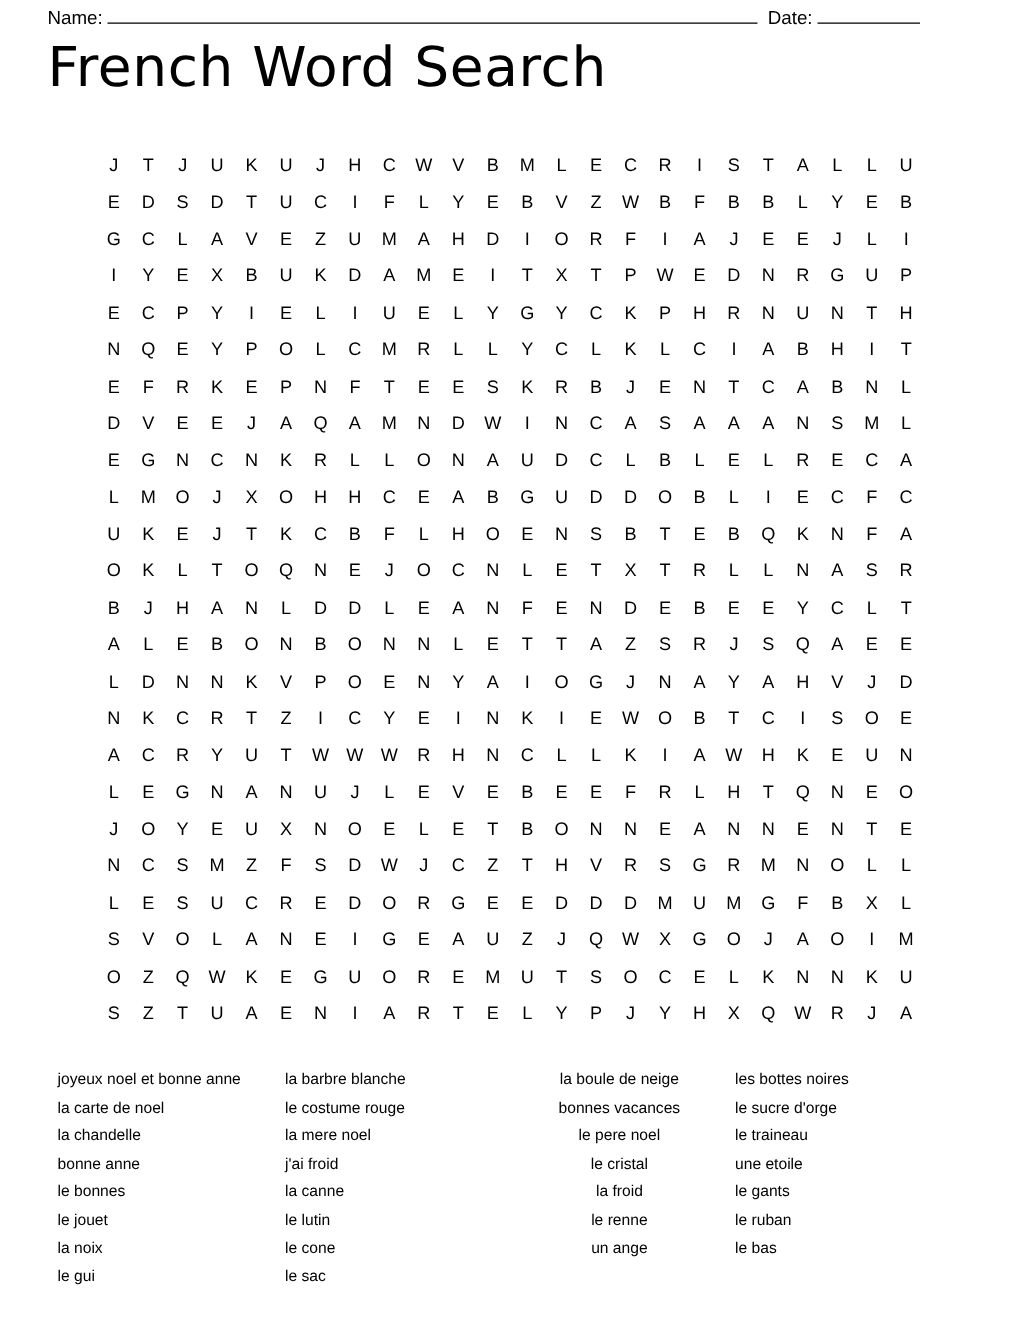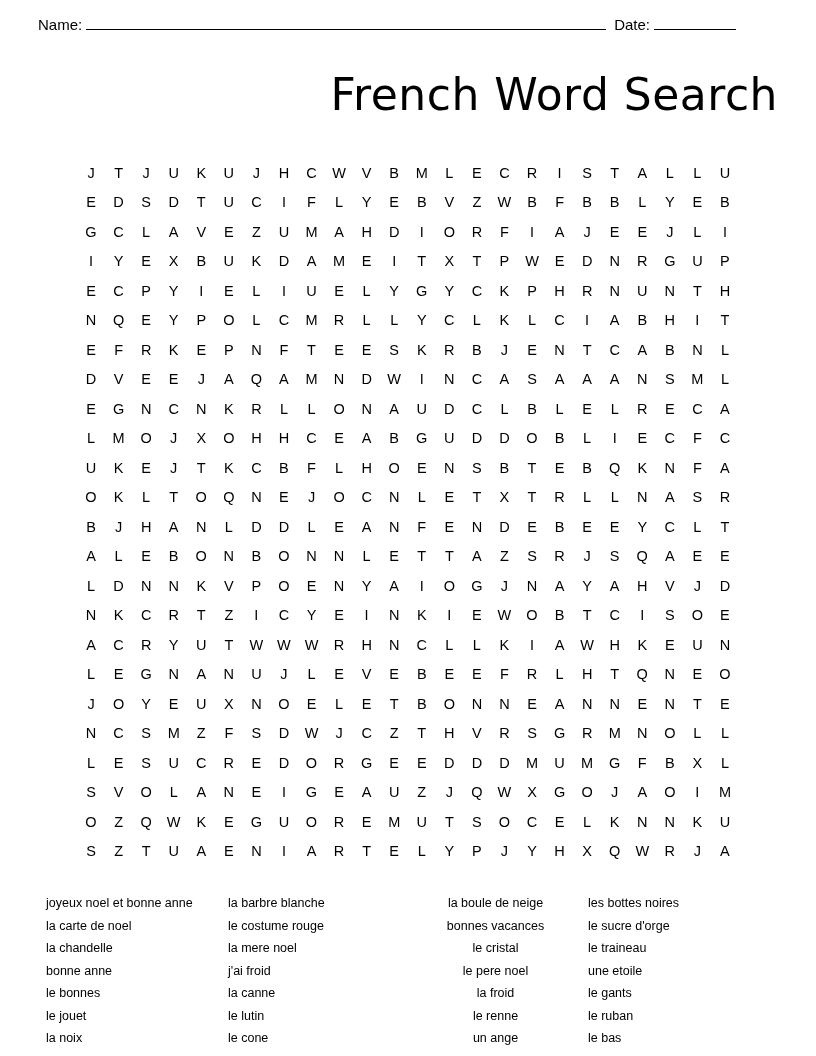--- a/index.html
+++ b/index.html
@@ -20,41 +20,41 @@
     height: 1056px;
     box-sizing: border-box;
     padding: 0 38px;
     position: relative;
   }
   
   .header-line {
     display: flex;
     align-items: baseline;
     font-size: 15px;
-    padding-top: 16px;
+    padding-top: 6px;
     white-space: nowrap;
   }
   .header-line .label {
     font-size: 15px;
   }
   .rule {
     display: inline-block;
     border-bottom: 1px solid #000;
     height: 12px;
   }
   .rule-name { width: 520px; margin: 0 8px 0 4px; }
   .rule-date { width: 82px; margin-left: 4px; }
 
   
   .title {
-    text-align: right;
+    text-align: left;
     font-size: 44px;
     font-weight: normal;
     letter-spacing: 0.5px;
-    margin: 36px 0 0 0;
+    margin: 6px 0 0 0;
     font-family: "DejaVu Sans", sans-serif;
   }
 
   
   .grid {
     margin: 38px auto 0 auto;
     width: 660px;
   }
   .grid-row {
     display: flex;
@@ -750,22 +750,22 @@
         <div class="word">la mere noel</div>
         <div class="word">j'ai froid</div>
         <div class="word">la canne</div>
         <div class="word">le lutin</div>
         <div class="word">le cone</div>
         <div class="word">le sac</div>
       </div>
       <div class="wl-col wl-col-2">
         <div class="word">la boule de neige</div>
         <div class="word">bonnes vacances</div>
+        <div class="word">le pere noel</div>
         <div class="word">le cristal</div>
-        <div class="word">le pere noel</div>
         <div class="word">la froid</div>
         <div class="word">le renne</div>
         <div class="word">un ange</div>
       </div>
       <div class="wl-col wl-col-3">
         <div class="word">les bottes noires</div>
         <div class="word">le sucre d'orge</div>
         <div class="word">le traineau</div>
         <div class="word">une etoile</div>
         <div class="word">le gants</div>

